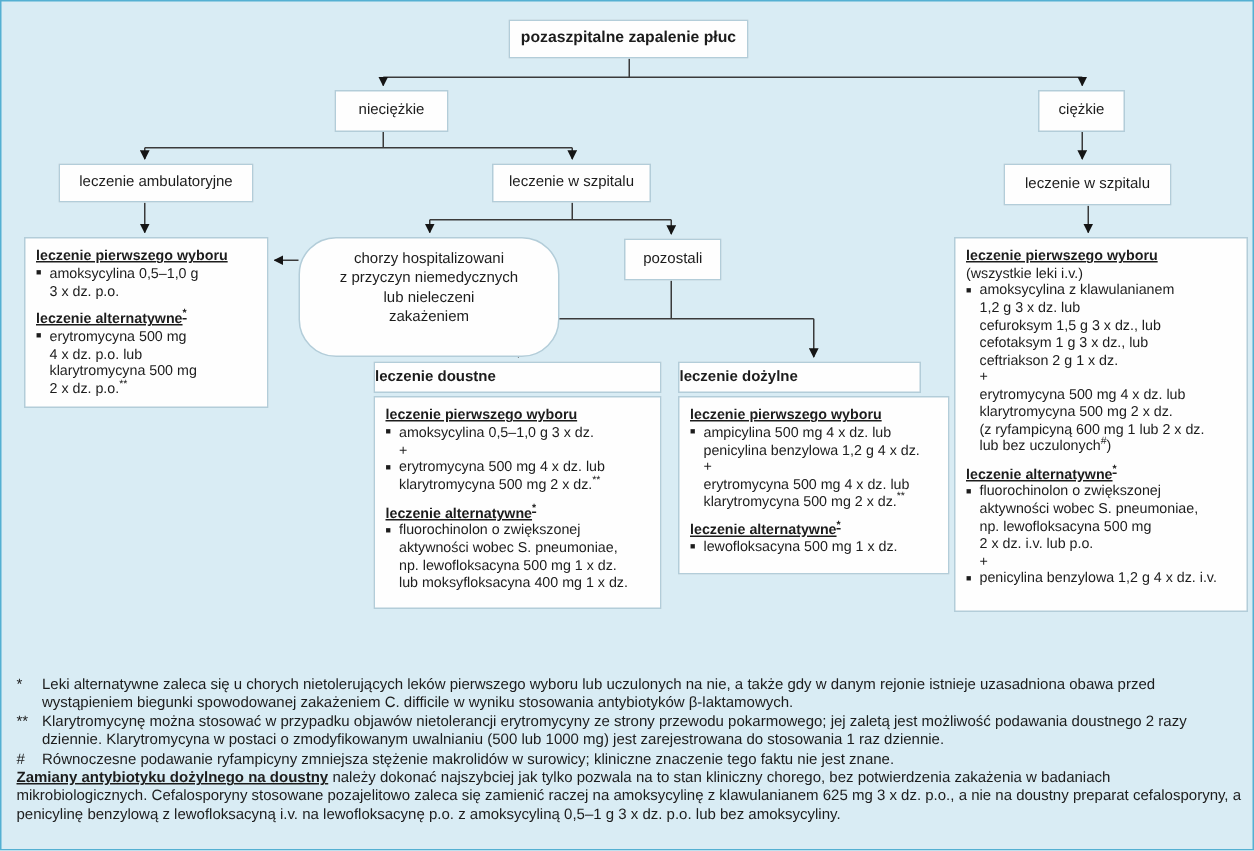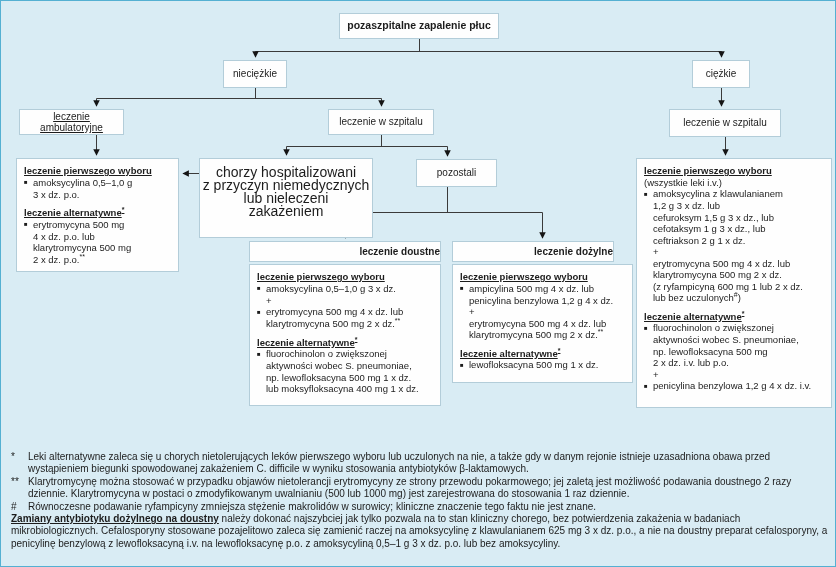--- a/index.html
+++ b/index.html
@@ -9,28 +9,28 @@
     font-family:"Liberation Sans",sans-serif;color:#1c1c1c;
   }
   svg.wires{position:absolute;left:0;top:0;pointer-events:none;}
   .node{
     position:absolute;background:#fefefe;border:1px solid #b3cdd9;
     box-sizing:border-box;
   }
   .lbl{display:flex;align-items:center;justify-content:center;text-align:center;
     font-size:10px;line-height:11.5px;padding:2px;}
   .lbl.bold{font-weight:bold;font-size:10.5px;}
-  .hdr{display:flex;align-items:center;justify-content:flex-end;
+  .hdr{display:flex;align-items:center;justify-content:flex-start;
     font-weight:bold;font-size:10px;}
   .txtbox{font-size:9.5px;line-height:11.5px;padding:6px 4px 5px 7px;}
   .txtbox .ln{padding-left:9px;}
   .txtbox .ln.h{padding-left:0;}
   .txtbox .ln.gap{margin-top:7px;}
   .txtbox .mk{display:inline-block;width:9px;margin-left:-9px;font-size:6px;vertical-align:1.5px;}
-  .ctrbox{font-size:14px;line-height:13px;padding:7px 2px;text-align:center;}
+  .ctrbox{font-size:10px;line-height:13px;padding:7px 2px;text-align:center;border-radius:25px;}
   .ctrbox .ln{padding:0;}
   .b{font-weight:bold;text-decoration:underline;}
   .i{}
   sup{font-size:7px;line-height:0;}
   sup.b{font-weight:bold;}
   .notes{position:absolute;left:10px;top:450px;width:818px;
     font-size:10px;line-height:12.4px;}
   .notes .ln{padding-left:17px;}
   .notes .mk{display:inline-block;width:17px;margin-left:-17px;font-size:10px;vertical-align:0;}
   .notes .ln.f0{padding-left:0;}
@@ -63,29 +63,29 @@
       <path d="M446.5,186 V211.5 M344.5,211.5 H541.5"></path>
       <path d="M344.5,211.5 V237" marker-end="url(#ah)"></path>
       <path d="M541.5,211.5 V237" marker-end="url(#ah)"></path>
     </g>
   </svg>
 
   <div class="node lbl bold" style="left:338px;top:12px;width:160px;height:26px;">
     <span>pozaszpitalne zapalenie płuc</span>
   </div>
 
-  <div class="node lbl" style="left:222px;top:59px;width:64px;height:28px;">
+  <div class="node lbl" style="left:222px;top:59px;width:76px;height:28px;">
     <span>nieciężkie</span>
   </div>
 
   <div class="node lbl" style="left:691px;top:59px;width:58px;height:28px;">
     <span>ciężkie</span>
   </div>
 
-  <div class="node lbl" style="left:18px;top:108px;width:105px;height:26px;text-decoration:underline;">
+  <div class="node lbl" style="left:38px;top:108px;width:130px;height:26px;">
     <span>leczenie ambulatoryjne</span>
   </div>
 
   <div class="node lbl" style="left:327px;top:108px;width:106px;height:26px;">
     <span>leczenie w szpitalu</span>
   </div>
 
   <div class="node lbl" style="left:668px;top:108px;width:112px;height:28px;">
     <span>leczenie w szpitalu</span>
   </div>
@@ -101,21 +101,21 @@
       <div class="ln"><span>2 x dz. </span><span class="i">p.o.</span><sup>**</sup></div>
     </div>
 
   <div class="node ctrbox" style="left:198px;top:157px;width:174px;height:80px;">
       <div class="ln ln"><span>chorzy hospitalizowani</span></div>
       <div class="ln"><span>z przyczyn niemedycznych</span></div>
       <div class="ln"><span>lub nieleczeni</span></div>
       <div class="ln"><span>zakażeniem</span></div>
     </div>
 
-  <div class="node lbl" style="left:415px;top:158px;width:81px;height:28px;">
+  <div class="node lbl" style="left:415px;top:158px;width:65px;height:28px;">
     <span>pozostali</span>
   </div>
 
   <div class="node hdr" style="left:248px;top:240px;width:192px;height:21px;">
     <span>leczenie doustne</span>
   </div>
   <div class="node txtbox" style="left:248px;top:263px;width:192px;min-height:142px;">
       <div class="ln h"><span class="b">leczenie pierwszego wyboru</span></div>
       <div class="ln"><span class="mk">■</span><span>amoksycylina 0,5–1,0 g 3 x dz.</span></div>
       <div class="ln"><span>+</span></div>

